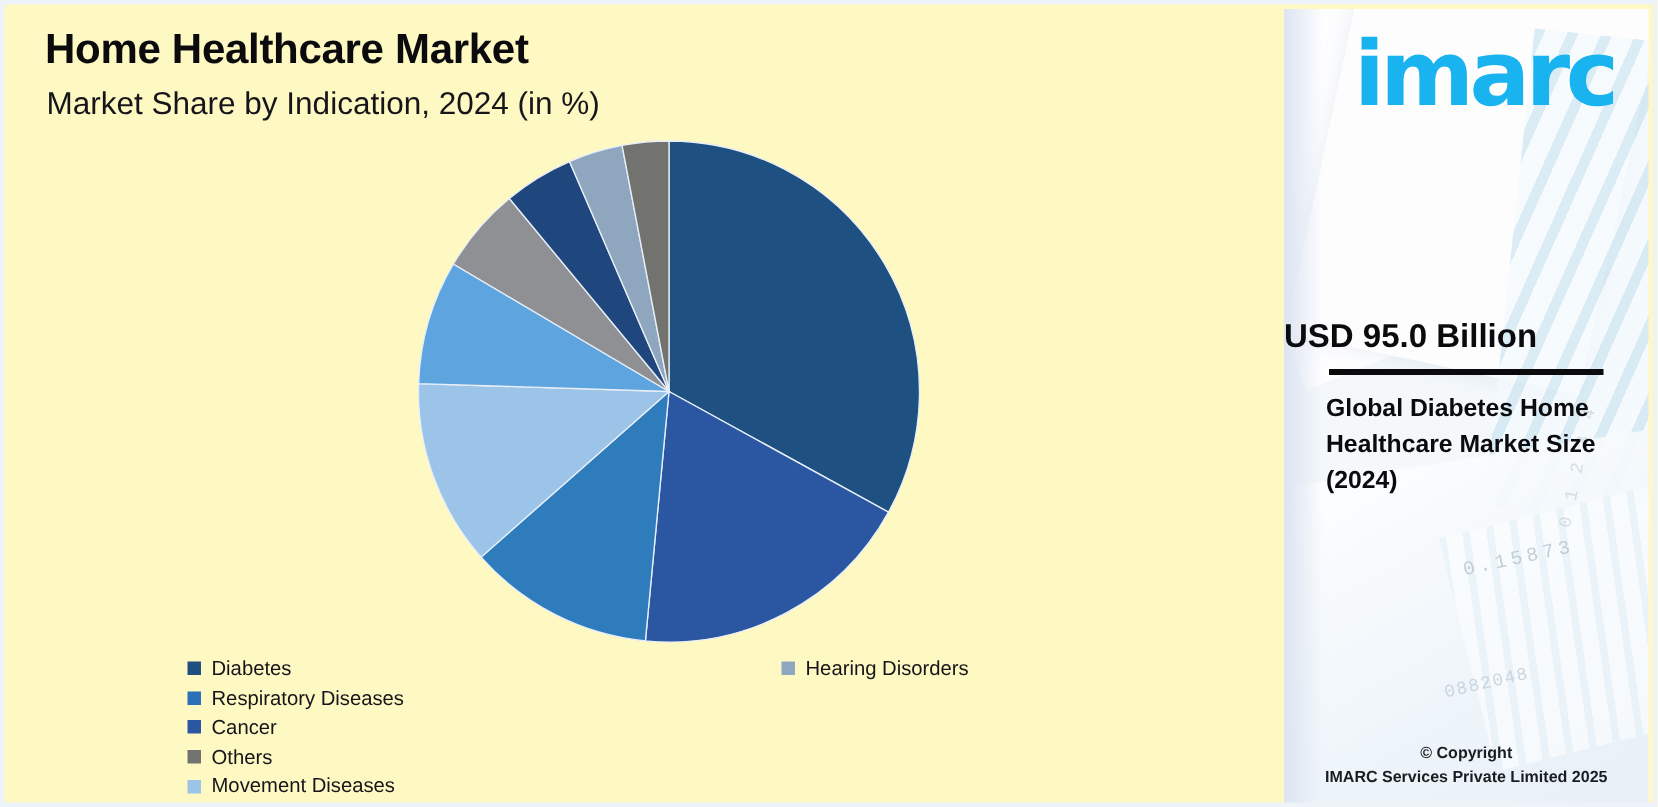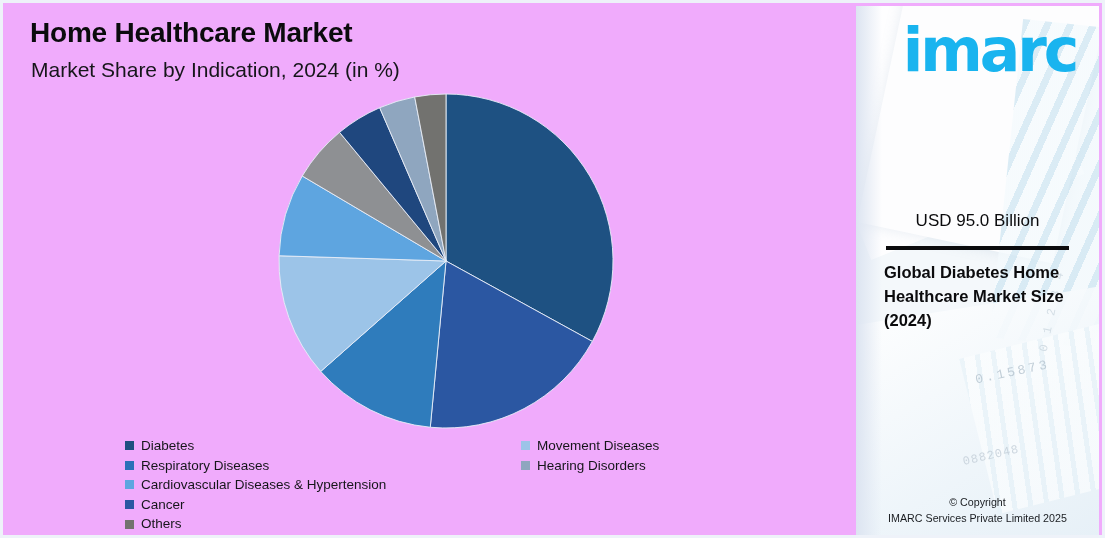--- a/index.html
+++ b/index.html
@@ -3,21 +3,21 @@
 <meta charset="utf-8">
 <style>
   html,body{margin:0;padding:0;}
   body{
     width:1105px;height:538px;overflow:hidden;
     font-family:"Liberation Sans",sans-serif;
     background:#ffffff;
   }
   #canvas{
     position:relative;width:1105px;height:538px;
-    background:#f0abfc;
+    background:#fef9c3;
     box-sizing:border-box;
     border:3px solid #eef2f9;
     overflow:hidden;
   }
 
   
   #chart-title{
     position:absolute;left:27px;top:14px;
     font-size:28px;font-weight:bold;color:#0b0b0d;
     letter-spacing:-0.2px;white-space:nowrap;
@@ -90,35 +90,35 @@
     letter-spacing:-3px;line-height:.95;
     font-family:"DejaVu Sans",sans-serif;
   }
   #logo-tagline{
     font-size:10.6px;font-weight:bold;color:#111418;
     letter-spacing:.35px;margin-top:3px;
   }
 
   
   #stat-value{
-    position:absolute;left:0;top:205px;width:243px;text-align:center;
-    font-size:17px;font-weight:normal;color:#0b0b0d;
+    position:absolute;left:0;top:205px;width:243px;text-align:left;
+    font-size:22px;font-weight:bold;color:#0b0b0d;
   }
   #stat-rule{
     position:absolute;left:30px;top:240px;width:183px;height:4px;background:#0b0b0d;
   }
   #stat-desc{
     position:absolute;left:28px;top:255px;width:215px;text-align:left;
     font-size:16.5px;font-weight:bold;color:#0b0b0d;line-height:1.45;
   }
 
   
   #copyright{
     position:absolute;left:0;bottom:12px;width:243px;text-align:center;
-    font-size:10.7px;color:#1a1d21;line-height:1.5;
+    font-size:10.7px;color:#1a1d21;line-height:1.5;font-weight:bold;
   }
 </style>
 </head>
 <body>
 
 <div id="canvas">
 
   <div id="chart-title">Home Healthcare Market</div>
   <div id="chart-subtitle">Market Share by Indication, 2024 (in %)</div>
 
@@ -139,24 +139,20 @@
   </div>
 
   <div id="legend">
     <div class="legend-item">
       <span class="legend-swatch" style="background: rgb(30, 79, 128);"></span>
       <span class="legend-label">Diabetes</span>
     </div>
     <div class="legend-item">
       <span class="legend-swatch" style="background: rgb(43, 112, 184);"></span>
       <span class="legend-label">Respiratory Diseases</span>
-    </div>
-    <div class="legend-item">
-      <span class="legend-swatch" style="background: rgb(94, 165, 224);"></span>
-      <span class="legend-label">Cardiovascular Diseases &amp; Hypertension</span>
     </div>
     <div class="legend-item">
       <span class="legend-swatch" style="background: rgb(43, 87, 162);"></span>
       <span class="legend-label">Cancer</span>
     </div>
     <div class="legend-item">
       <span class="legend-swatch" style="background: rgb(114, 114, 111);"></span>
       <span class="legend-label">Others</span>
     </div>
     <div class="legend-item">

